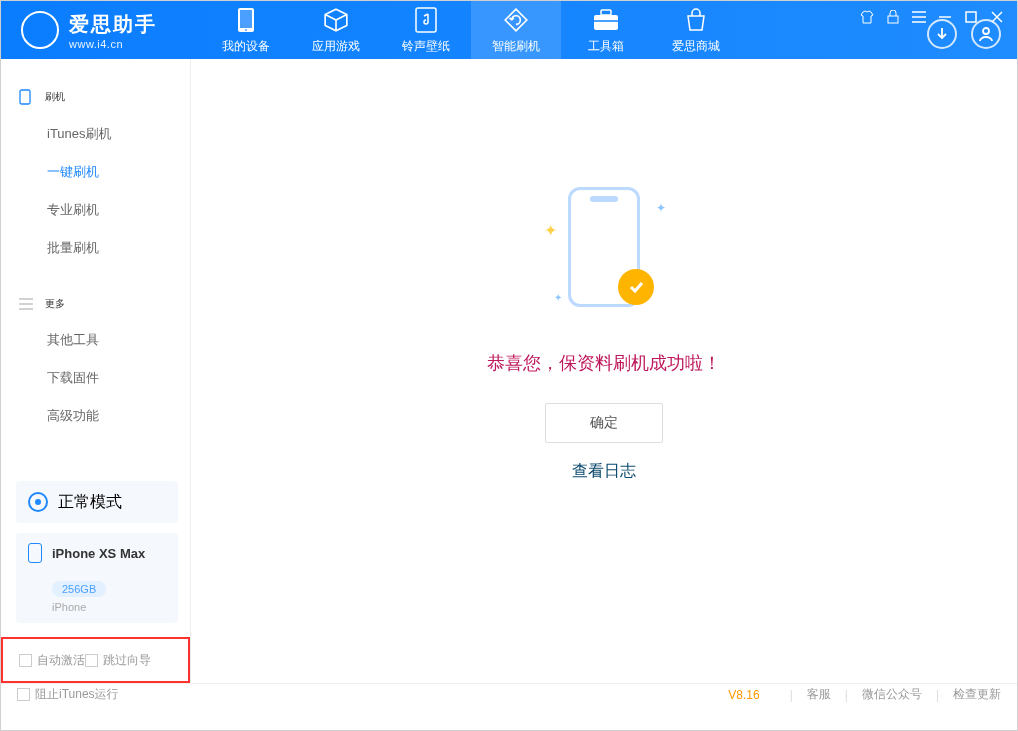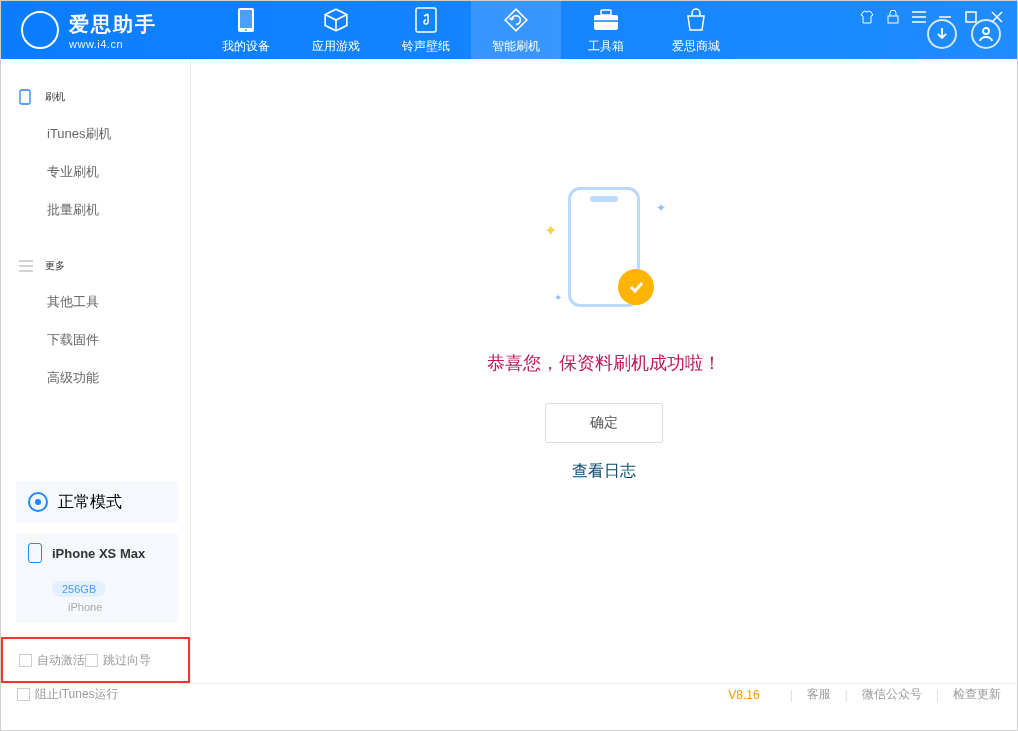--- a/index.html
+++ b/index.html
@@ -40,21 +40,21 @@
 .device-panel { position: absolute; bottom: 60px; left: 15px; right: 12px; }
 .device-card { background: #f5f8fc; border-radius: 4px; padding: 10px 12px; margin-bottom: 10px; display: flex; align-items: center; }
 .device-card.mode { height: 42px; }
 .mode-icon { width: 20px; height: 20px; border: 2px solid #1e88ff; border-radius: 50%; margin-right: 10px; position: relative; }
 .mode-icon::after { content: ''; position: absolute; width: 6px; height: 6px; background: #1e88ff; border-radius: 50%; top: 5px; left: 5px; }
 .device-info { background: #f5f8fc; border-radius: 4px; padding: 10px 12px; }
 .device-info-row { display: flex; align-items: center; }
 .device-icon { width: 14px; height: 20px; border: 1.5px solid #1e88ff; border-radius: 3px; margin-right: 10px; position: relative; }
 .device-name { font-size: 13px; font-weight: bold; color: #333; }
 .capacity-badge { display: inline-block; background: #e3f0ff; color: #4ba0ff; font-size: 11px; padding: 2px 10px; border-radius: 10px; margin-left: 24px; margin-top: 18px; }
-.device-sub { font-size: 11px; color: #aaa; margin-left: 40px; margin-top: 4px; }
+.device-sub { font-size: 11px; color: #aaa; margin-left: 24px; margin-top: 4px; }
 
 .bottom-check-area { position: absolute; bottom: 0; left: 0; right: 0; border: 2px solid #ff3030; height: 46px; display: flex; align-items: center; padding: 0 16px; }
 .chk { display: flex; align-items: center; font-size: 12px; color: #999; cursor: pointer; }
 .chk-box { width: 13px; height: 13px; border: 1px solid #ccc; margin-right: 5px; }
 
 
 .main { flex: 1; display: flex; flex-direction: column; align-items: center; justify-content: center; padding-bottom: 80px; }
 .success-image { width: 140px; height: 140px; position: relative; margin-bottom: 30px; }
 .phone-outline { width: 72px; height: 120px; border: 3px solid #bcd9ff; border-radius: 12px; position: absolute; left: 34px; top: 6px; background: #fff; }
 .phone-outline::before { content: ''; position: absolute; top: 6px; left: 50%; transform: translateX(-50%); width: 28px; height: 6px; background: #bcd9ff; border-radius: 3px; }
@@ -206,20 +206,21 @@
   <div class="sidebar">
     <div class="side-section-title">
       <span class="sec-icon">
           <svg width="12" height="16" viewBox="0 0 12 16">
             <rect x="1" y="1" width="10" height="14" rx="1.5" stroke="#1e88ff" stroke-width="1.3" fill="none"></rect>
           </svg>
         </span>
       <span>刷机</span>
     </div>
     <div class="side-item">iTunes刷机</div>
+    <div class="side-item active">一键刷机</div>
     <div class="side-item">专业刷机</div>
     <div class="side-item">批量刷机</div>
 
     <div class="side-section-title" style="margin-top:20px">
       <span class="sec-icon">
           <svg width="14" height="12" viewBox="0 0 14 12">
             <line x1="0" y1="1" x2="14" y2="1" stroke="#bbb" stroke-width="1.3"></line>
             <line x1="0" y1="6" x2="14" y2="6" stroke="#bbb" stroke-width="1.3"></line>
             <line x1="0" y1="11" x2="14" y2="11" stroke="#bbb" stroke-width="1.3"></line>
           </svg>

